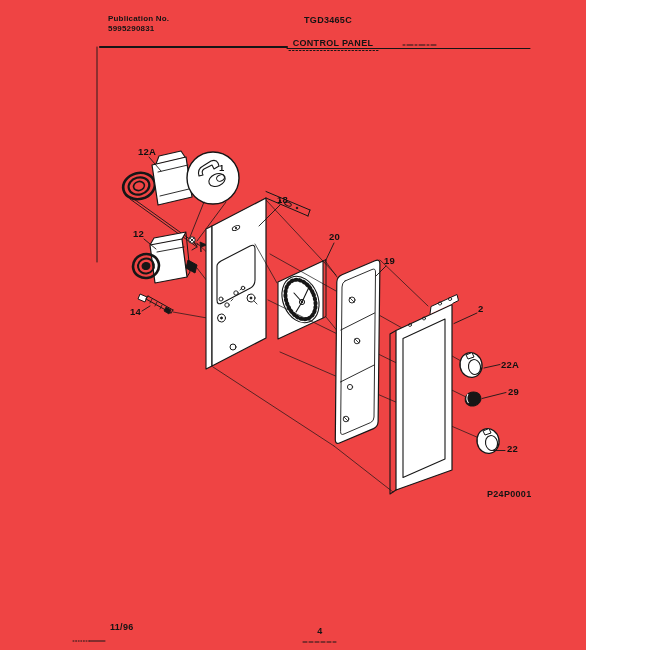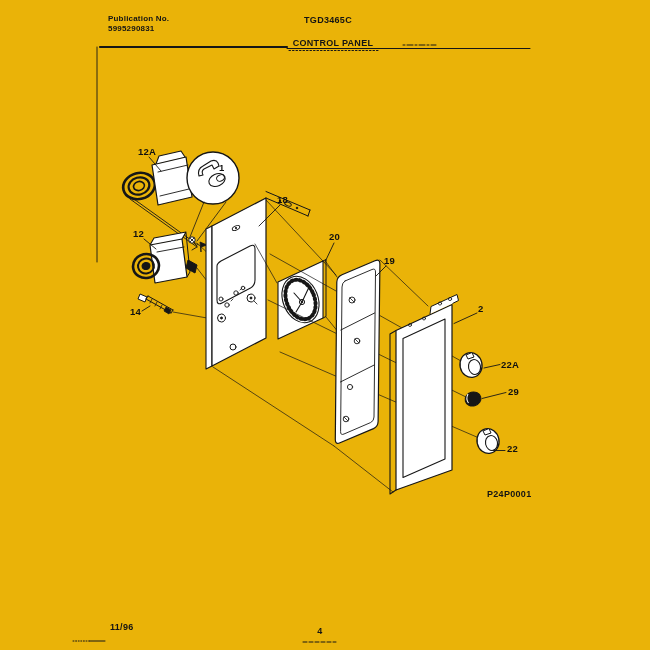--- a/index.html
+++ b/index.html
@@ -1,19 +1,19 @@
 <!DOCTYPE html>
 <html><head>
 <meta charset="utf-8">
 <style>
   html,body{margin:0;padding:0;background:#ffffff;}
   .page{
     position:relative;
-    width:650px;height:650px;
-    background:#eab308;
+    width:586px;height:650px;
+    background:#ef4444;
     overflow:hidden;
     font-family:"Liberation Sans",sans-serif;
   }
   svg{position:absolute;left:0;top:0;}
   
   .s{stroke:#161616;fill:none;stroke-linecap:round;stroke-linejoin:round;}
   .f{fill:#ffffff;stroke:#161616;stroke-linejoin:round;}
   .dk{fill:#161616;stroke:#161616;stroke-linejoin:round;}
   
   .t8{font:bold 8px "Liberation Sans",sans-serif;fill:#141414;letter-spacing:.2px;}

